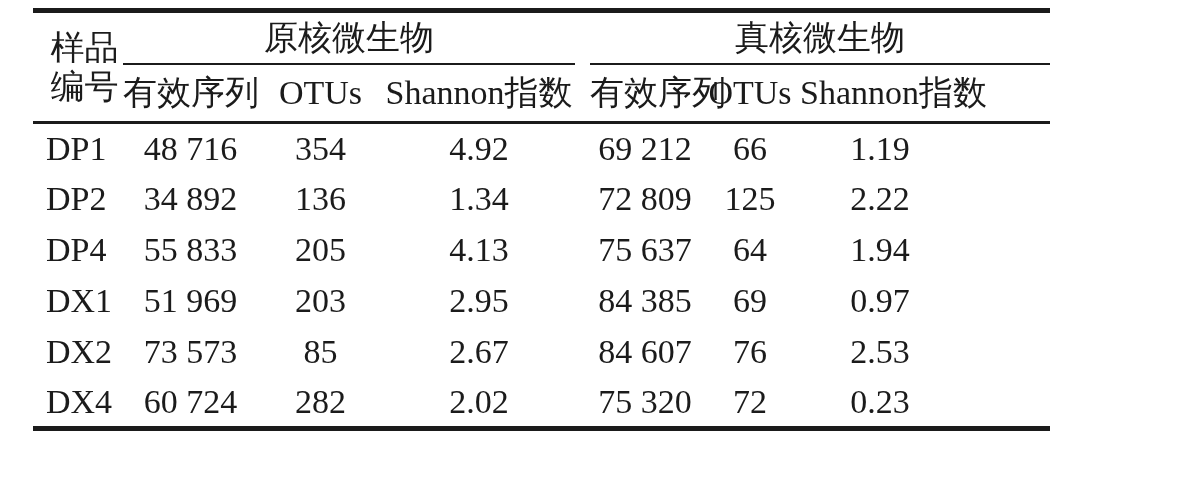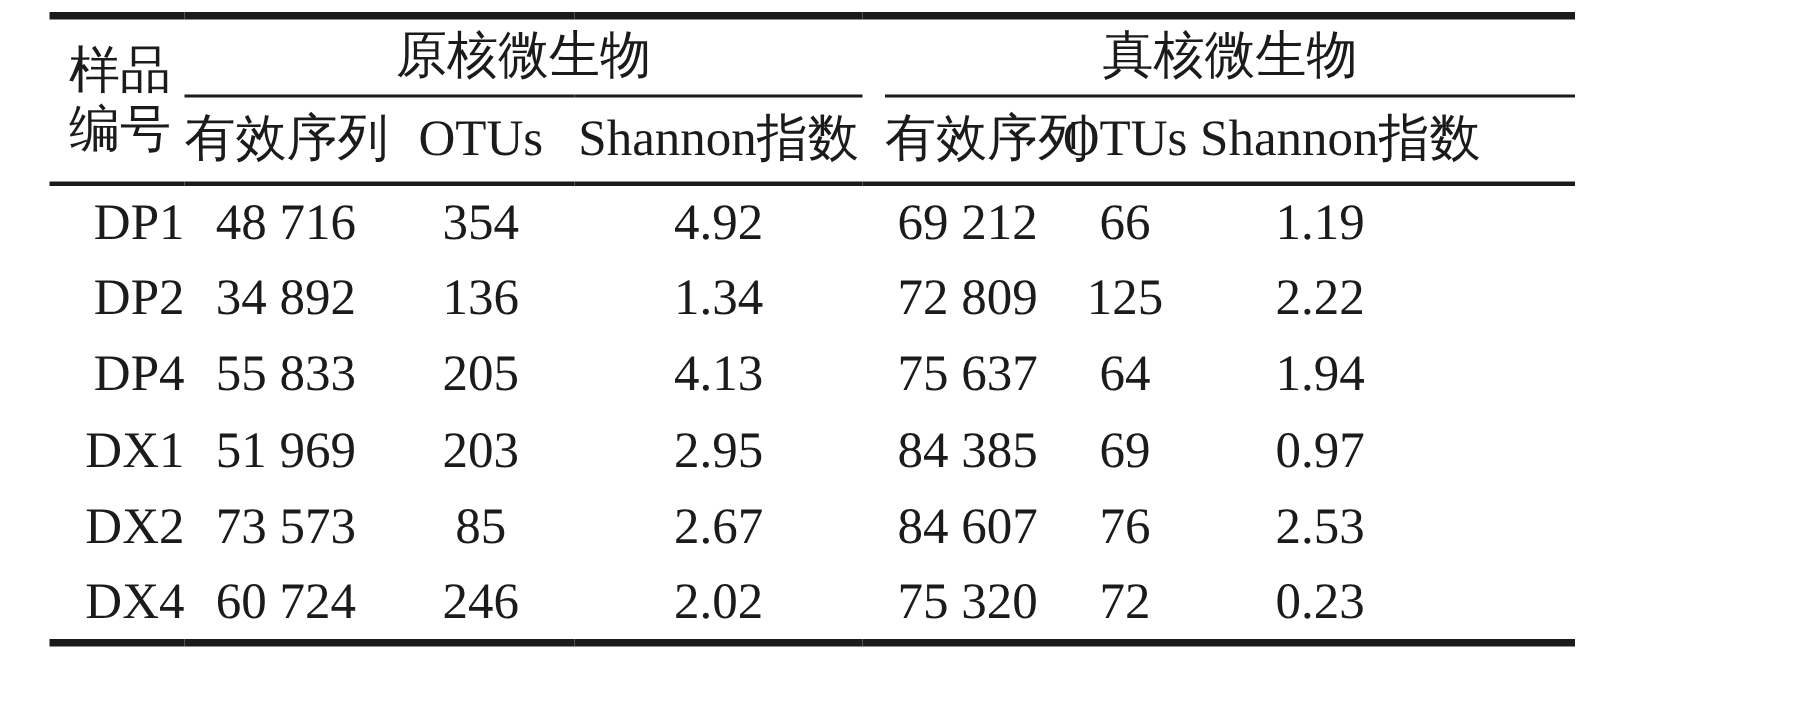--- a/index.html
+++ b/index.html
@@ -34,26 +34,26 @@
     white-space: nowrap;
     overflow: visible;
     padding: 0;
   }
   tr.group-row { height: 53px; }
   tr.sub-row { height: 59px; }
   tr.data-row { height: 51px; }
   th.spanner { border-bottom: 2px solid var(--rule); }
   tr.sub-row th, th.sample-head { border-bottom: 3px solid var(--rule); }
   th.sample-head {
-    text-align: left;
+    text-align: center;
     padding-left: 13px;
     vertical-align: middle;
   }
   td.sample-cell {
-    text-align: right;
+    text-align: left;
     padding-left: 13px;
   }
 </style>
 </head>
 <body>
 
 <div class="page">
   <table class="paper-table">
     <colgroup>
       <col style="width:90px">
@@ -139,21 +139,21 @@
         <td>2.67</td>
         <td></td>
         <td>84 607</td>
         <td>76</td>
         <td>2.53</td>
         <td></td>
       </tr>
       <tr class="data-row">
         <td class="sample-cell">DX4</td>
         <td>60 724</td>
-        <td>246</td>
+        <td>282</td>
         <td>2.02</td>
         <td></td>
         <td>75 320</td>
         <td>72</td>
         <td>0.23</td>
         <td></td>
       </tr>
     </tbody>
   </table>
 </div>

